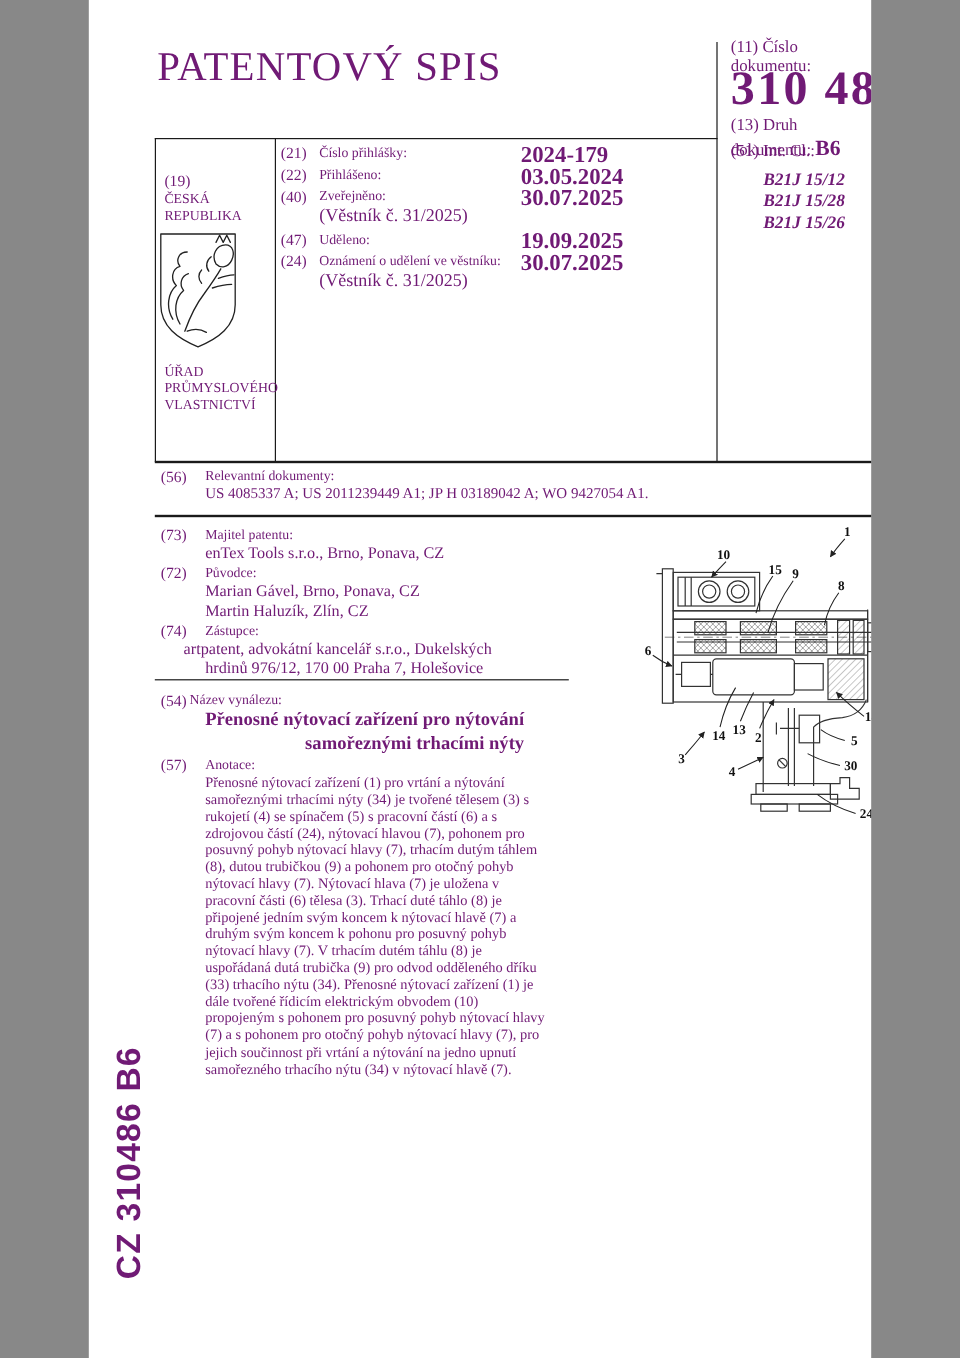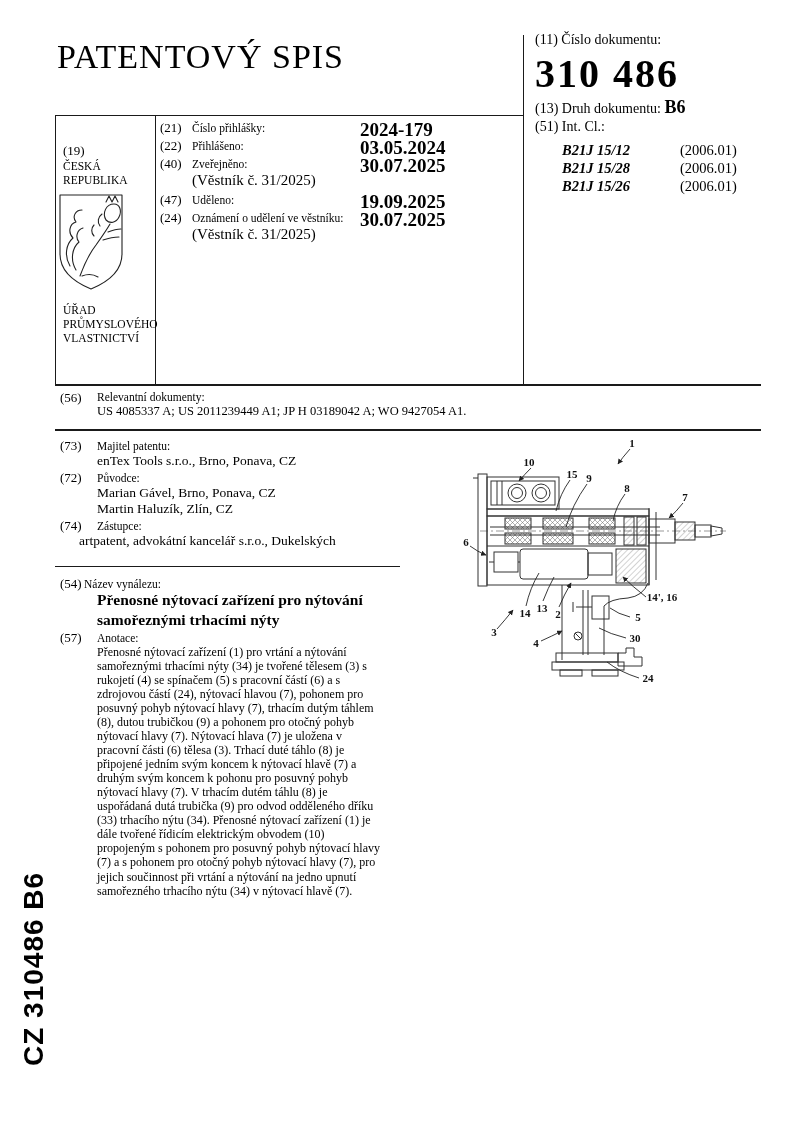--- a/index.html
+++ b/index.html
@@ -1,18 +1,18 @@
 <!DOCTYPE html>
 <html><head>
 <meta charset="utf-8">
 <style>
   html,body{margin:0;padding:0;background:#888;}
   .page{
-    position:relative;width:800px;height:1132px;background:#ffffff;
-    font-family:"Liberation Serif",serif;color:#000000;overflow:hidden;
+    position:relative;width:652px;height:1132px;background:#ffffff;
+    font-family:"Liberation Serif",serif;color:#701a75;overflow:hidden;
     margin:0 auto;
   }
   .abs{position:absolute;}
   .hline,.vline{position:absolute;background:#1a1a1a;}
   
   .main-title{font-size:34px;letter-spacing:1px;white-space:nowrap;}
   .code{font-size:14px;}
   .code-sm{font-size:13px;text-align:center;}
   .lbl{font-size:11.5px;}
   .val-b{font-weight:bold;font-size:19px;}
@@ -129,24 +129,25 @@
   <div class="abs body-txt" style="left:97px;top:453px;">enTex Tools s.r.o., Brno, Ponava, CZ</div>
 
   <div class="abs code-sm" style="left:60px;top:470px;">(72)</div>
   <div class="abs lbl" style="left:97px;top:472px;">Původce:</div>
   <div class="abs body-txt" style="left:97px;top:485px;">Marian Gável, Brno, Ponava, CZ</div>
   <div class="abs body-txt" style="left:97px;top:501px;">Martin Haluzík, Zlín, CZ</div>
 
   <div class="abs code-sm" style="left:60px;top:518px;">(74)</div>
   <div class="abs lbl" style="left:97px;top:520px;">Zástupce:</div>
   <div class="abs body-txt" style="left:79px;top:533px;">artpatent, advokátní kancelář s.r.o., Dukelských</div>
+  <div class="abs body-txt" style="left:97px;top:549px;">hrdinů 976/12, 170 00 Praha 7, Holešovice</div>
 
   <div class="abs code-sm" style="left:60px;top:576px;">(54)</div>
   <div class="abs lbl" style="left:84px;top:578px;">Název vynálezu:</div>
-  <div class="abs inv-title" style="left:97px;top:590px;line-height:20px;">
+  <div class="abs inv-title" style="left:97px;top:590px;line-height:20px;text-align:right;">
     <div>Přenosné nýtovací zařízení pro nýtování</div>
     <div>samořeznými trhacími nýty</div>
   </div>
 
   <div class="abs code-sm" style="left:60px;top:630px;">(57)</div>
   <div class="abs lbl" style="left:97px;top:632px;">Anotace:</div>
   <div class="abs abstract" style="left:97px;top:645px;">Přenosné nýtovací zařízení (1) pro vrtání a nýtování samořeznými trhacími nýty (34) je tvořené tělesem (3) s rukojetí (4) se spínačem (5) s pracovní částí (6) a s zdrojovou částí (24), nýtovací hlavou (7), pohonem pro posuvný pohyb nýtovací hlavy (7), trhacím dutým táhlem (8), dutou trubičkou (9) a pohonem pro otočný pohyb nýtovací hlavy (7). Nýtovací hlava (7) je uložena v pracovní části (6) tělesa (3). Trhací duté táhlo (8) je připojené jedním svým koncem k nýtovací hlavě (7) a druhým svým koncem k pohonu pro posuvný pohyb nýtovací hlavy (7). V trhacím dutém táhlu (8) je uspořádaná dutá trubička (9) pro odvod odděleného dříku (33) trhacího nýtu (34). Přenosné nýtovací zařízení (1) je dále tvořené řídicím elektrickým obvodem (10) propojeným s pohonem pro posuvný pohyb nýtovací hlavy (7) a s pohonem pro otočný pohyb nýtovací hlavy (7), pro jejich součinnost při vrtání a nýtování na jedno upnutí samořezného trhacího nýtu (34) v nýtovací hlavě (7).</div>
 
   <svg class="abs" style="left:450px;top:432px;" width="340" height="268" viewBox="450 432 340 268">
     <defs>

